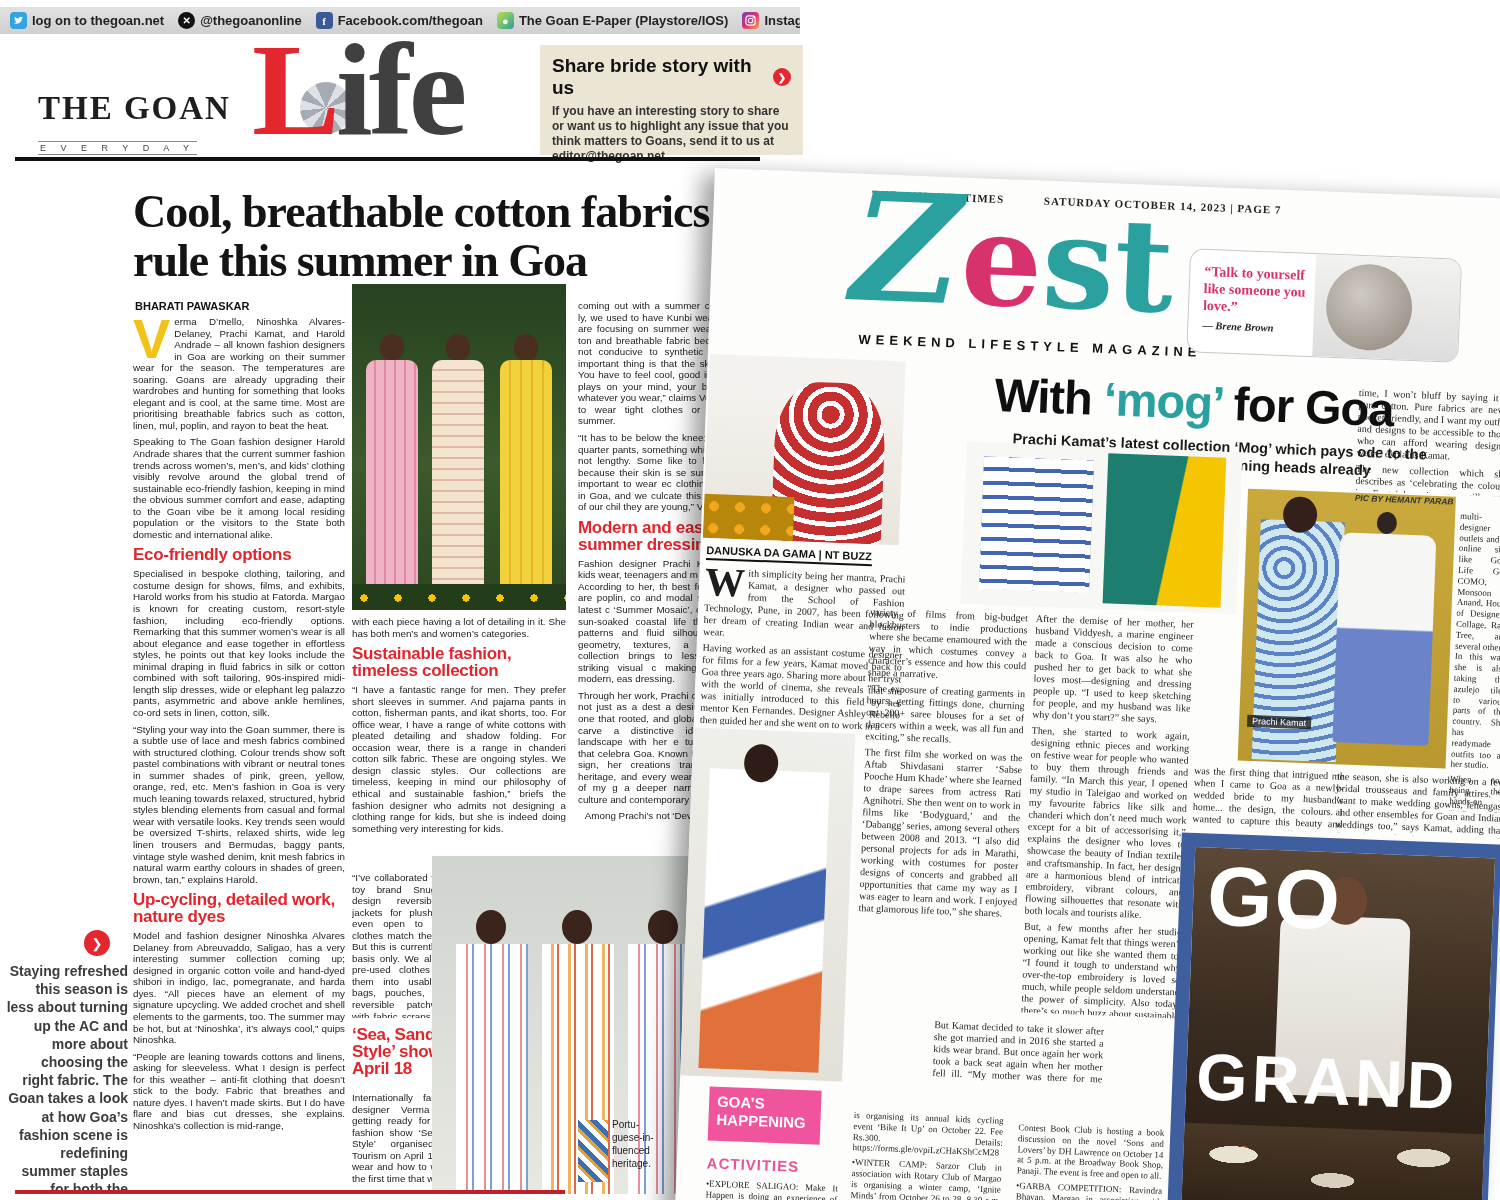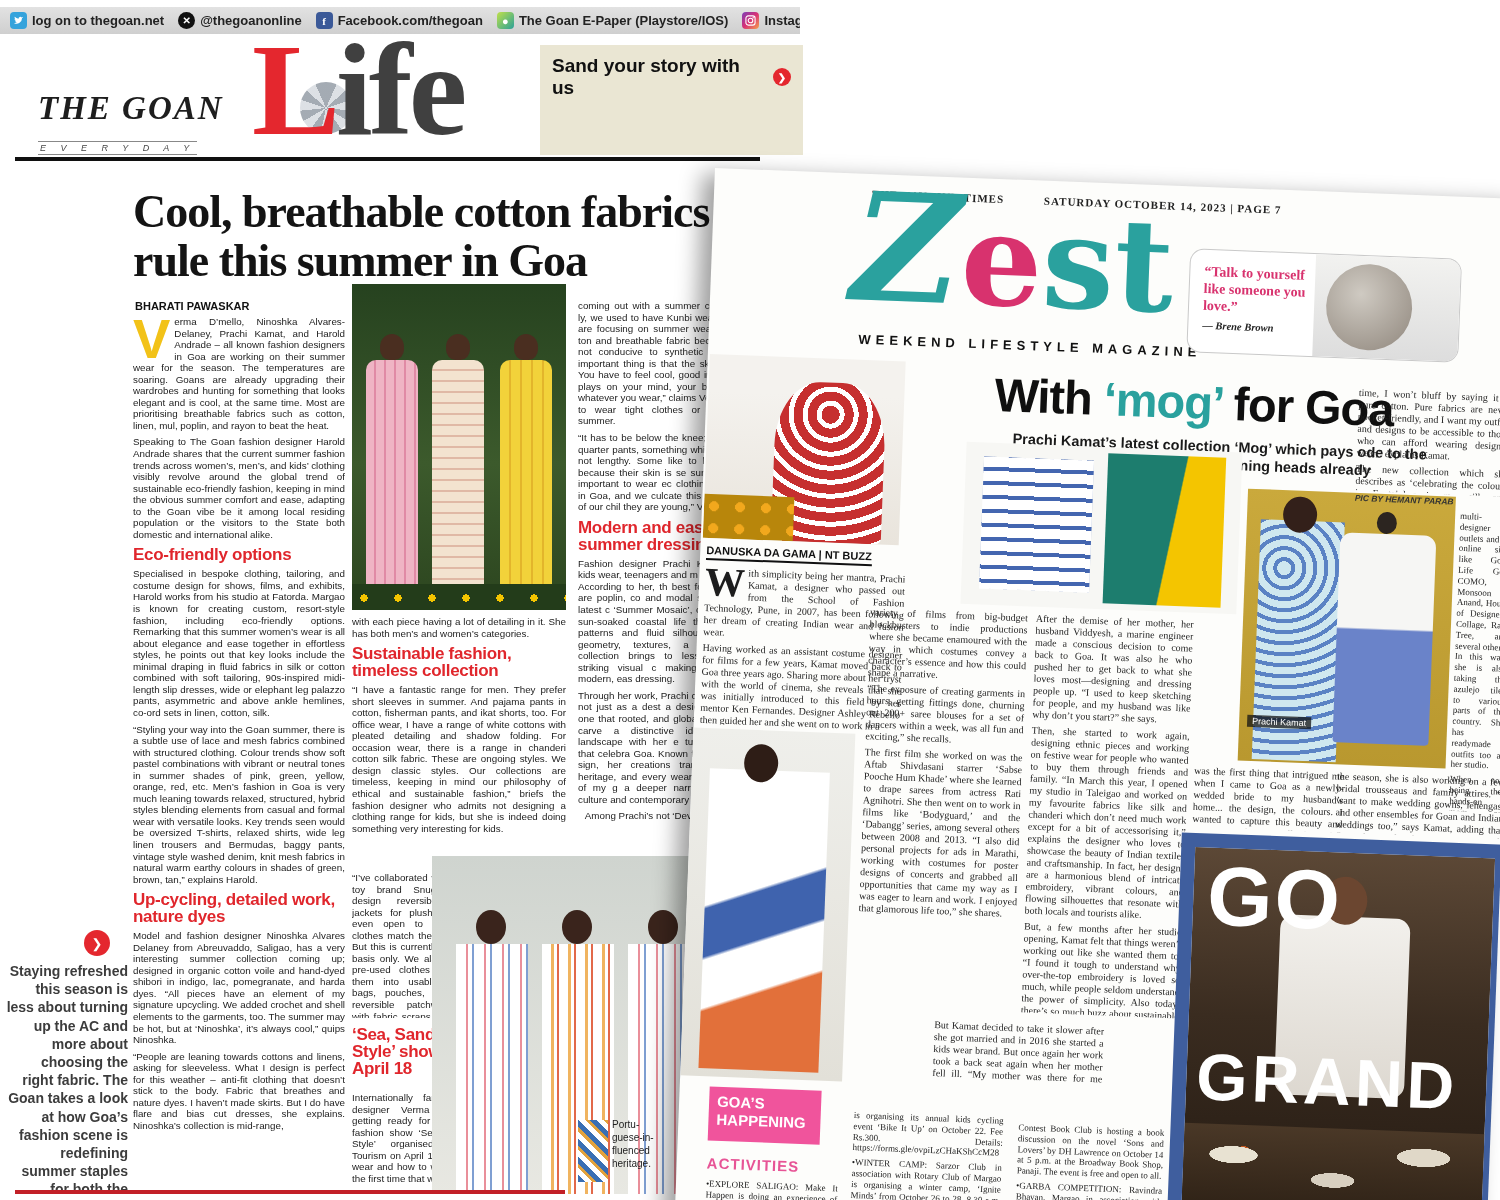--- a/index.html
+++ b/index.html
@@ -12,21 +12,21 @@
             display:flex; align-items:center; gap:14px; padding:0 10px; font-weight:bold;
             font-size:13px; color:#222; white-space:nowrap; overflow:hidden;}
   .tb-item { display:flex; align-items:center; gap:5px; cursor:pointer; }
   .tb-ic { width:17px; height:17px; border-radius:4px; display:flex; align-items:center;
            justify-content:center; color:#fff; font-size:11px; font-weight:bold; flex:0 0 auto;}
   .ic-tw { background:#35a3dc; }
   .ic-x  { background:#111; border-radius:50%; font-size:10px;}
   .ic-fb { background:#3b5998; font-family:"Liberation Serif",serif; }
   .ic-ep { background:linear-gradient(135deg,#bfe04a,#2aa198); }
   .ic-ig { background:linear-gradient(135deg,#7b3fb8,#d83175,#f7a34b); }
-  #masthead-logo { left:38px; top:90px;font-style:italic; }
+  #masthead-logo { left:38px; top:90px; }
   #mast-name { font-family:"Liberation Serif",serif; font-weight:bold; font-size:33px;
                letter-spacing:2px; color:#1e1e1e; }
   #mast-tag { font-size:9px; letter-spacing:6px; color:#444; margin-top:14px; border-top:1px solid #888;
               border-bottom:1px solid #888; display:inline-block; padding:1px 2px;}
   #shell-icon { left:300px; top:82px; width:52px; height:52px; border-radius:50%;
        background:repeating-conic-gradient(#9aa2ab 0 24deg, #d9dde2 24deg 48deg); opacity:.9;}
   #life-logo { left:252px; top:24px; font-family:"Liberation Serif",serif; font-weight:bold;
                font-size:132px; line-height:1; letter-spacing:-4px;}
   #life-logo .l { color:#e4272e; } #life-logo .ife { color:#404040; }
   #share-box { left:540px; top:45px; width:263px; height:110px; background:#eae6d3; padding:10px 12px; }
@@ -216,23 +216,24 @@
   <div id="masthead-logo" class="abs">
     <div id="mast-name">THE GOAN</div>
     <div id="mast-tag">E V E R Y D A Y</div>
   </div>
   <div id="shell-icon" class="abs"></div>
 
   <div id="life-logo" class="abs"><span class="l">L</span><span class="ife">ife</span></div>
 
   <div id="share-box" class="abs">
     <div id="share-title">
-      <span>Sand your story with us</span>
+      <span>Share bride story with us</span>
       <span class="red-circ">❯</span>
     </div>
+    <div id="share-body">If you have an interesting story to share or want us to highlight any issue that you think matters to Goans, send it to us at editor@thegoan.net</div>
   </div>
 
   <div id="mast-rule" class="abs"></div>
 
   <h1 id="headline" class="abs">Cool, breathable cotton fabrics to rule this summer in Goa</h1>
   <div id="byline-goan" class="abs">BHARATI PAWASKAR</div>
 
   <span id="rail-circ" class="abs red-circ" style="width:26px;height:26px;font-size:13px;">❯</span>
   <div id="rail-text" class="abs">Staying refreshed this season is less about turning up the AC and more about choosing the right fabric. The Goan takes a look at how Goa’s fashion scene is redefining summer staples for both the boardwalk and the boardroom</div>
 

